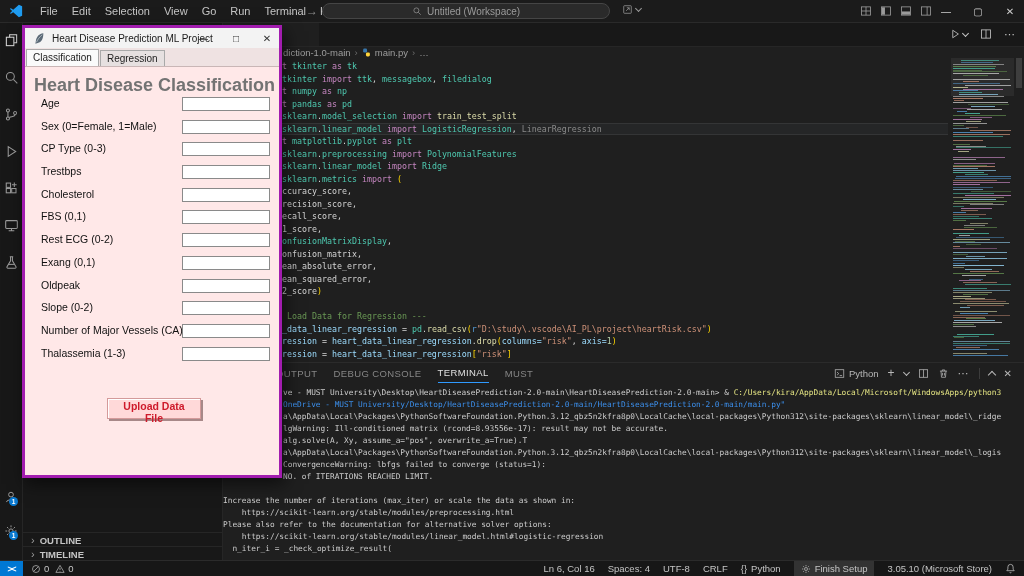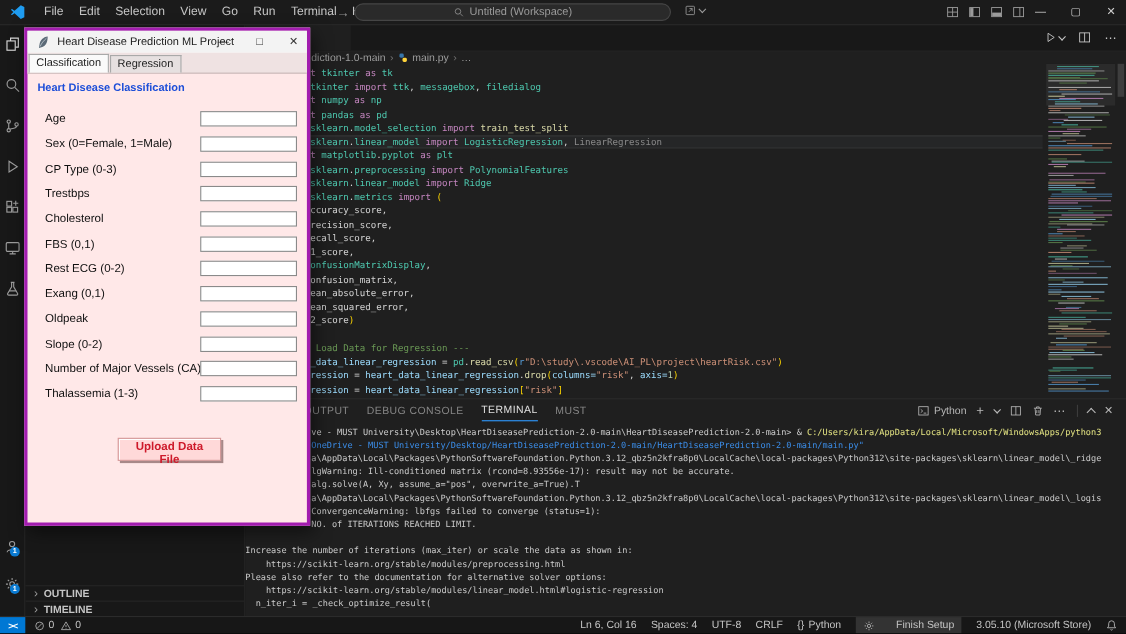--- a/index.html
+++ b/index.html
@@ -62,35 +62,35 @@
   .tline.clip{padding-left:60px;}
   .tt-t{color:#cccccc}.tt-y{color:#e5e583}.tt-bl{color:#3b8eea}
   
   .statusbar{position:absolute;left:0;right:0;bottom:0;height:15px;background:#171717;border-top:1px solid #2b2b2b;
              display:flex;align-items:center;font-size:9.5px;color:#c5c5c5;z-index:60;}
   .remote{width:23px;height:15px;background:#0078d4;color:#fff;display:flex;align-items:center;justify-content:center;
           font-size:8.5px;font-weight:bold;letter-spacing:-1px;}
   .sb-group{display:flex;align-items:center;gap:3px;margin-left:8px;}
   .sb-right{margin-left:auto;display:flex;align-items:center;gap:13px;padding-right:8px;}
   .sb-item{display:flex;align-items:center;gap:4px;white-space:nowrap;}
-  .sb-setup{background:#333333;height:15px;display:flex;align-items:center;gap:20px;padding:0 7px;}
+  .sb-setup{background:#333333;height:15px;display:flex;align-items:center;gap:4px;padding:0 7px;}
   
   .tkwin{position:absolute;left:22px;top:25px;width:260px;height:453px;background:#FFE8E8;
          border:3px solid #a21caf;box-shadow:3px 6px 16px rgba(0,0,0,0.55);z-index:50;box-sizing:border-box;}
   .tk-titlebar{height:20px;background:#f3f3f3;display:flex;align-items:center;position:relative;}
   .tk-title{font-size:10px;color:#1a1a1a;margin-left:7px;}
   .tk-ctl{position:absolute;top:0;width:26px;height:20px;display:flex;align-items:center;justify-content:center;
           color:#333;font-size:10px;}
   .tk-tabstrip{height:18px;background:#efe2e2;display:flex;align-items:flex-end;padding-left:1px;border-bottom:1px solid #c9b6b6;}
   .tk-tab{font-size:10px;color:#222;padding:2px 6px 2px 6px;border:1px solid #a9a9a9;border-bottom:none;
           background:#e6e0e0;margin-right:1px;}
   .tk-tab.active{background:#fafafa;padding-bottom:3px;}
-  .tk-heading{margin:8px 0 0 9px;font-size:10px;font-weight:bold;color:#1d4ed8;}
+  .tk-heading{margin:8px 0 0 9px;font-size:18px;font-weight:bold;color:#737373;}
   .tk-fields{position:absolute;left:0;top:69px;right:0;}
-  .tk-row{position:relative;height:22.7px;display:flex;align-items:center;}
+  .tk-row{position:relative;height:22.7px;display:flex;align-items:flex-start;}
   .tk-label{margin-left:16px;font-size:10.5px;color:#111;}
   .tk-entry{position:absolute;right:9px;width:82px;height:12px;background:#fff;border:1px solid #8a8a8a;
             font-size:9px;padding:0 2px;outline:none;}
   .tk-upload{position:absolute;left:82px;top:370px;width:94px;height:21px;background:#FFD9D9;color:#CE1A2B;
              font-family:"Liberation Sans",sans-serif;font-weight:bold;font-size:10.5px;border:1px solid #d49a9a;
              box-shadow:inset 1px 1px 0 #fff,2px 2px 0 rgba(80,40,40,0.5);cursor:pointer;}
   .tk-predict{position:absolute;left:62px;top:412px;width:133px;height:25px;background:#D0352C;color:#fff;
               font-family:"Liberation Sans",sans-serif;font-weight:bold;font-size:12px;border:1px solid #9c241c;
               box-shadow:inset 1px 1px 0 rgba(255,255,255,0.35),2px 2px 0 rgba(70,20,20,0.55);cursor:pointer;}
   svg{display:block;}

